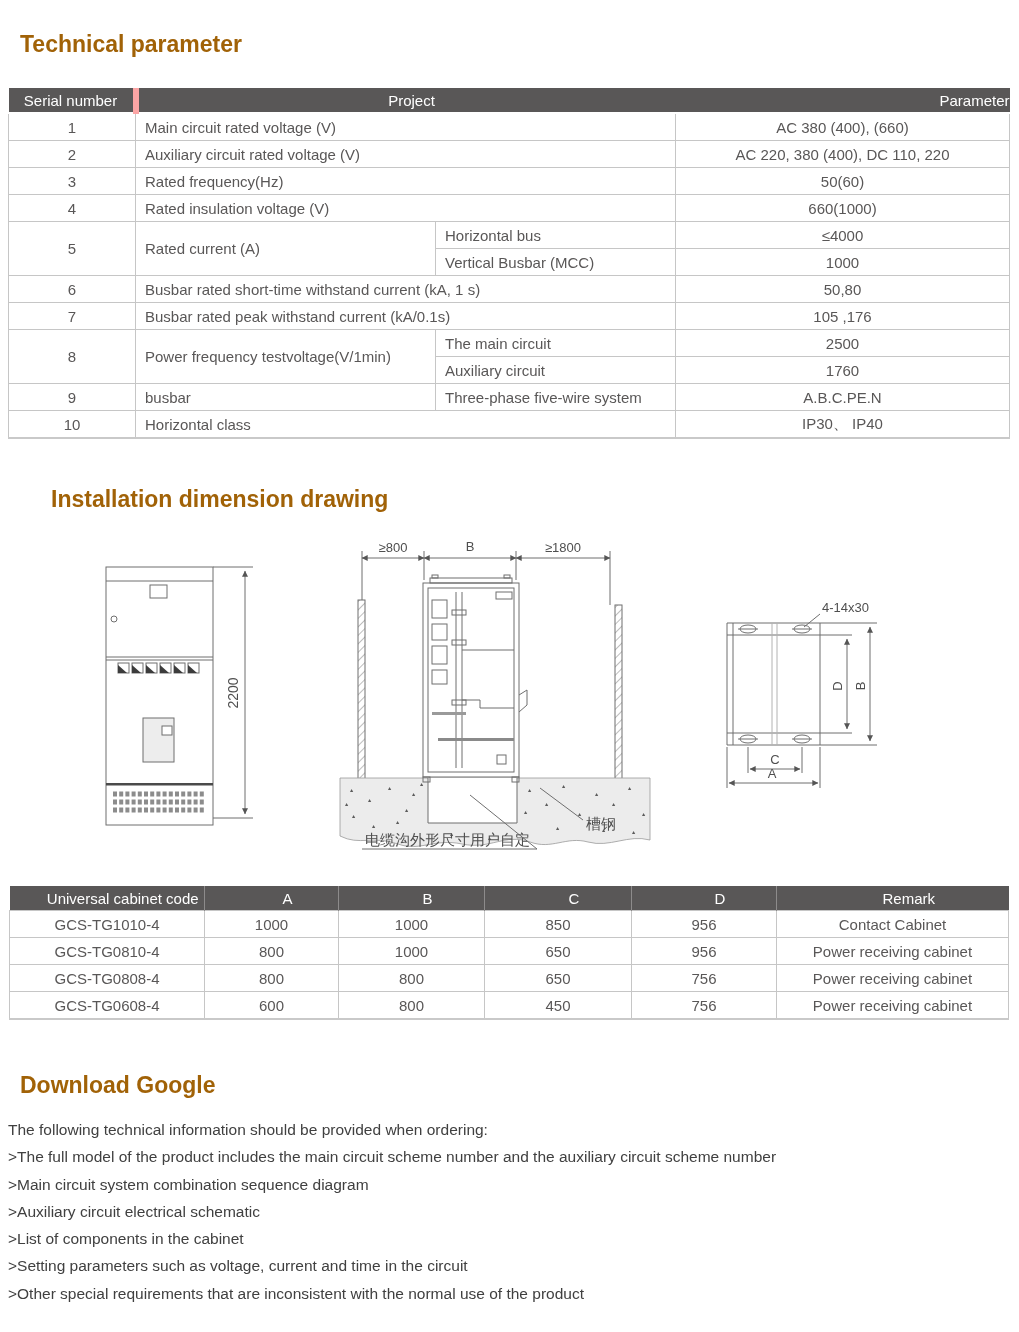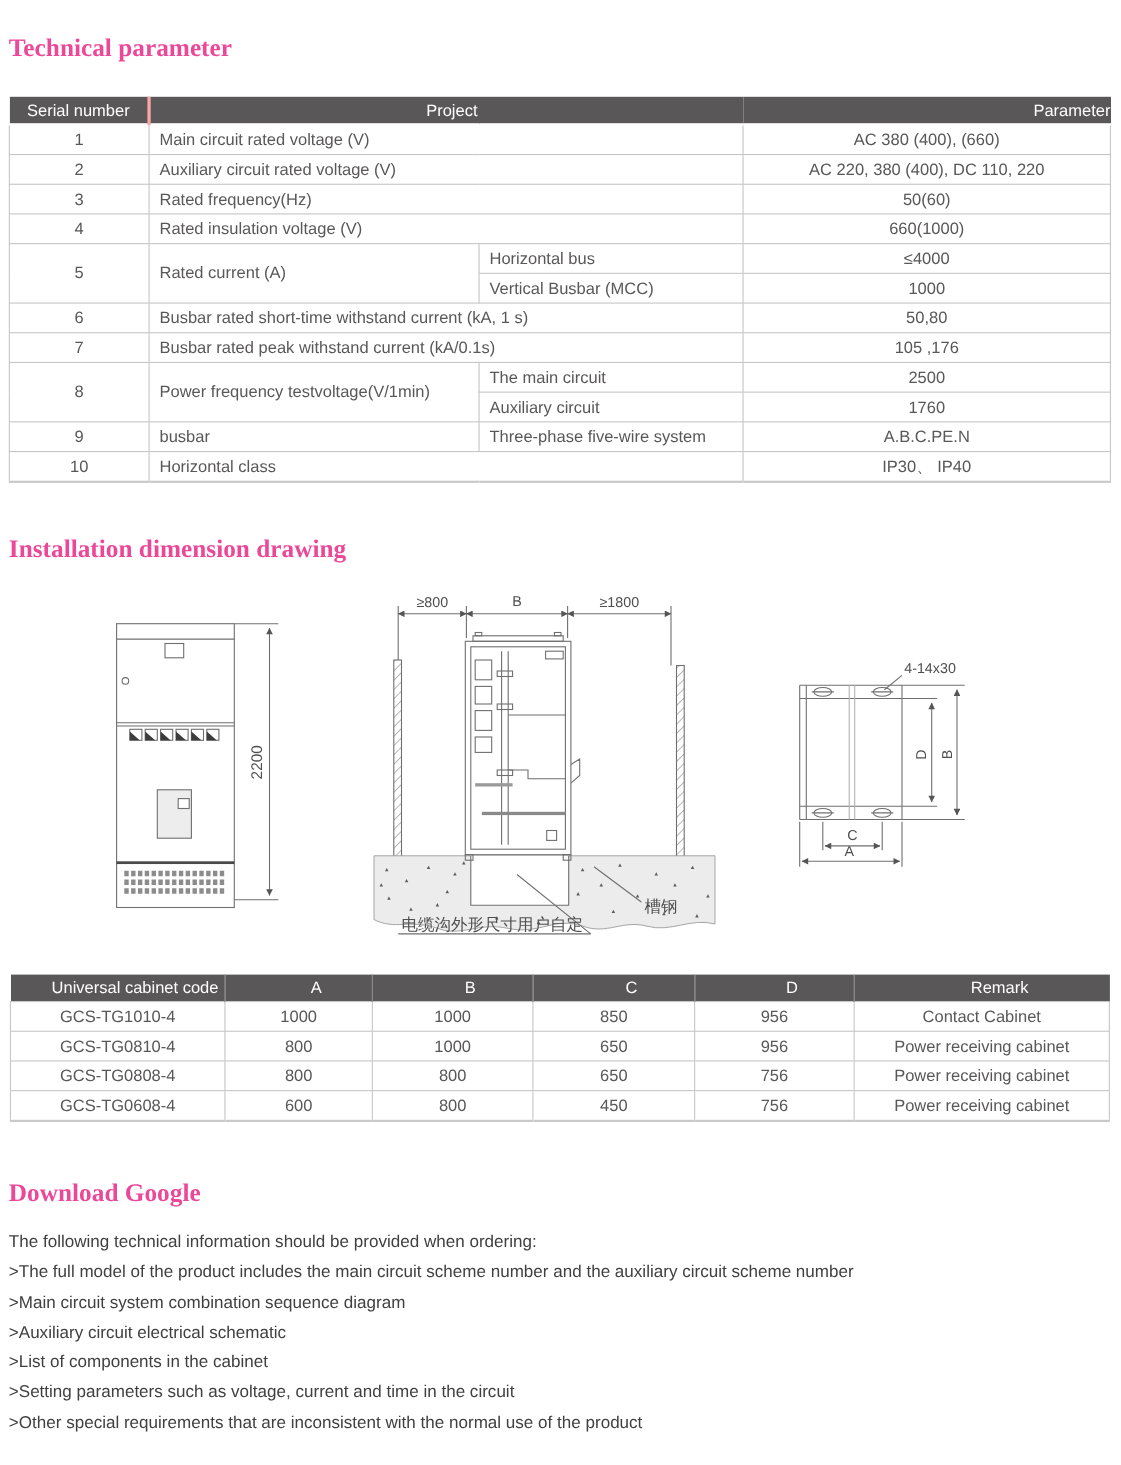--- a/index.html
+++ b/index.html
@@ -1,36 +1,36 @@
 <!DOCTYPE html>
 <html><head>
 <meta charset="utf-8">
 <style>
   html,body{margin:0;padding:0;}
   body{
     width:1019px;height:1332px;position:relative;background:#fff;
     font-family:"Liberation Sans", sans-serif;color:#595757;
   }
   .sec-title{
-    position:absolute;left:8px;margin:0;
-    font-size:23px;font-weight:bold;color:#ec4899;line-height:26px;font-family:Liberation Serif, serif;
+    position:absolute;left:20px;margin:0;
+    font-size:23px;font-weight:bold;color:#a16207;line-height:26px;
   }
   #title-technical{top:31px;}
-  #title-installation{top:486px;}
+  #title-installation{top:486px;margin-left:31px;}
   #title-download{top:1072px;}
 
   table{border-collapse:collapse;table-layout:fixed;position:absolute;font-size:15px;color:#595757;}
   #tech-table{left:8px;top:88px;width:1001px;}
   #cab-table{left:9px;top:886px;width:999px;}
   thead th{
     background:#595757;color:#fff;font-weight:normal;font-size:15px;
     height:24px;padding:0;
   }
   #tech-table thead th{border-bottom:2px solid #fff;}
-  #tech-table .th-serial{border-right:3px solid #fca5a5;text-align:center;}
+  #tech-table .th-serial{border-right:6px solid #fca5a5;text-align:center;}
   #tech-table .th-project{text-align:center;padding-left:9px;}
   #tech-table .th-param{text-align:right;}
   td{
     border:1px solid #c6c6c6;height:26px;padding:0 4px;
     vertical-align:middle;background:#fff;
   }
   td.c{text-align:center;}
   td.l{text-align:left;padding-left:9px;}
   tbody tr:last-child td{border-bottom:2px solid #c9c9c9;}
   #cab-table thead th{border-right:1px solid #8d8b8b;padding-left:32px;}

